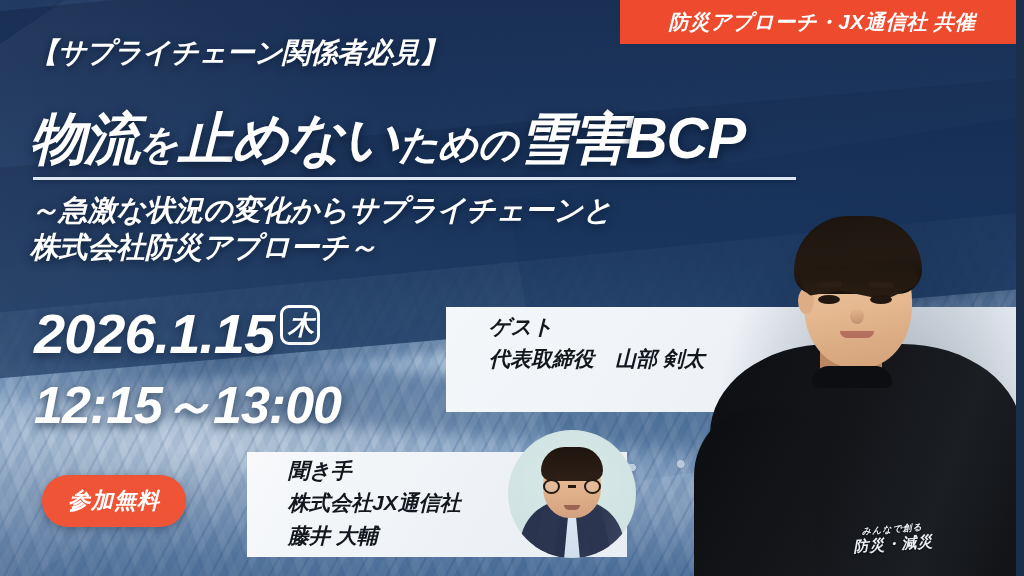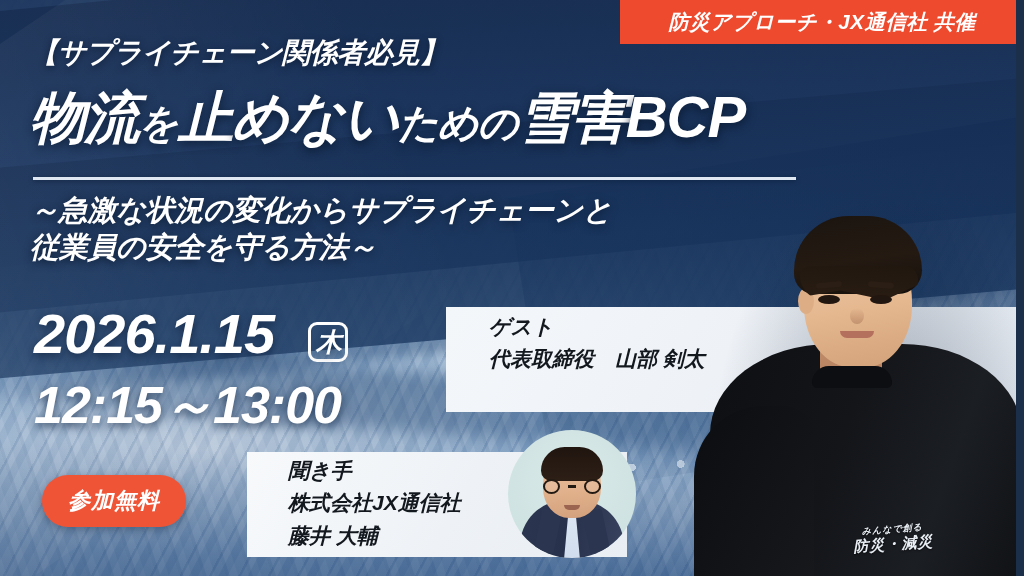--- a/index.html
+++ b/index.html
@@ -135,21 +135,21 @@
   }
 
   
   .kicker{
     position:absolute; left:30px; top:34px;
     color:#fff; font-weight:bold; font-size:28px; letter-spacing:-.5px;
     text-shadow:0 2px 7px rgba(8,22,45,.75);
     z-index:25; white-space:nowrap;
   }
   .headline{
-    position:absolute; left:30px; top:88px;
+    position:absolute; left:30px; top:109px;
     color:#fff; font-weight:bold; font-size:56px;
     letter-spacing:-2px;
     text-shadow:0 3px 10px rgba(8,22,45,.8);
     z-index:25; white-space:nowrap;
     line-height:1;
     display:flex; align-items:baseline;text-align:right;
   }
   .headline .sm{ font-size:40px; letter-spacing:-1px; }
   .headline .lat{ font-size:58px; letter-spacing:-1px; }
 
@@ -169,21 +169,21 @@
   .subtitle div{ white-space:nowrap; }
 
   
   .datetime{
     position:absolute; left:34px; top:305px; z-index:25;
     color:#fff; font-weight:bold;
     text-shadow:0 3px 10px rgba(12,30,58,.7);
   }
   .date-line{
     font-size:56px; line-height:1.02; letter-spacing:-1px;
-    display:flex; align-items:flex-end; white-space:nowrap;gap:28px;
+    display:flex; align-items:flex-start; white-space:nowrap;
   }
   .dow{
     display:inline-flex; align-items:center; justify-content:center;
     width:40px; height:40px; margin-left:6px;
     border:3px solid #fff; border-radius:9px;
     font-size:26px; line-height:1;
   }
   .time-line{
     font-size:52px; line-height:1.05; letter-spacing:-1px; margin-top:16px;
     white-space:nowrap;
@@ -389,21 +389,21 @@
     <span>めない</span>
     <span class="sm">ための</span>
     <span>雪害</span>
     <span class="lat">BCP</span>
   </div>
 
   <div class="rule"></div>
 
   <div class="subtitle">
     <div>～急激な状況の変化からサプライチェーンと</div>
-    <div>従業員の安全を守る方法～</div>
+    <div>株式会社防災アプローチ～</div>
   </div>
 
   <div class="datetime">
     <div class="date-line">
       <span>2026.1.15</span>
       <span class="dow">木</span>
     </div>
     <div class="time-line">12:15～13:00</div>
   </div>
 

